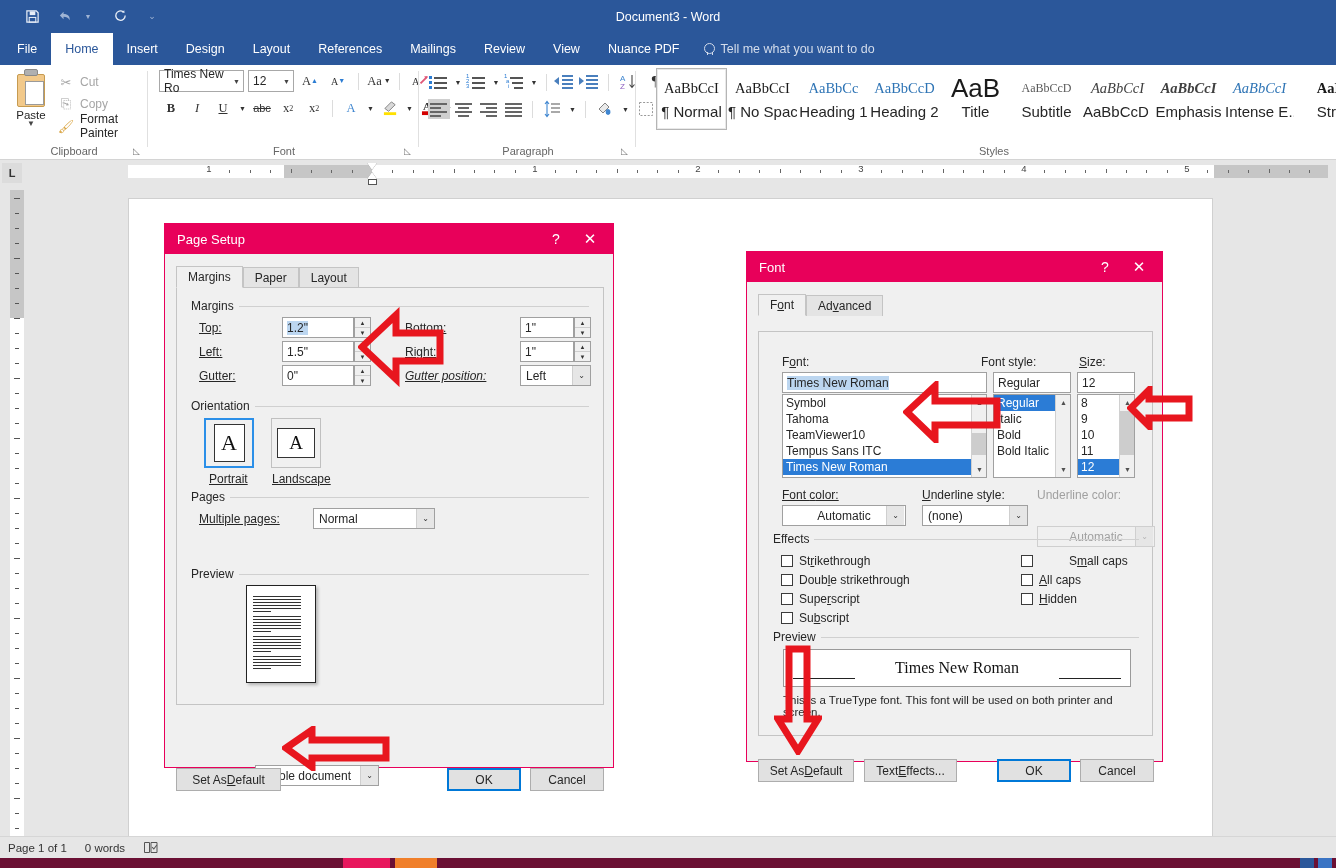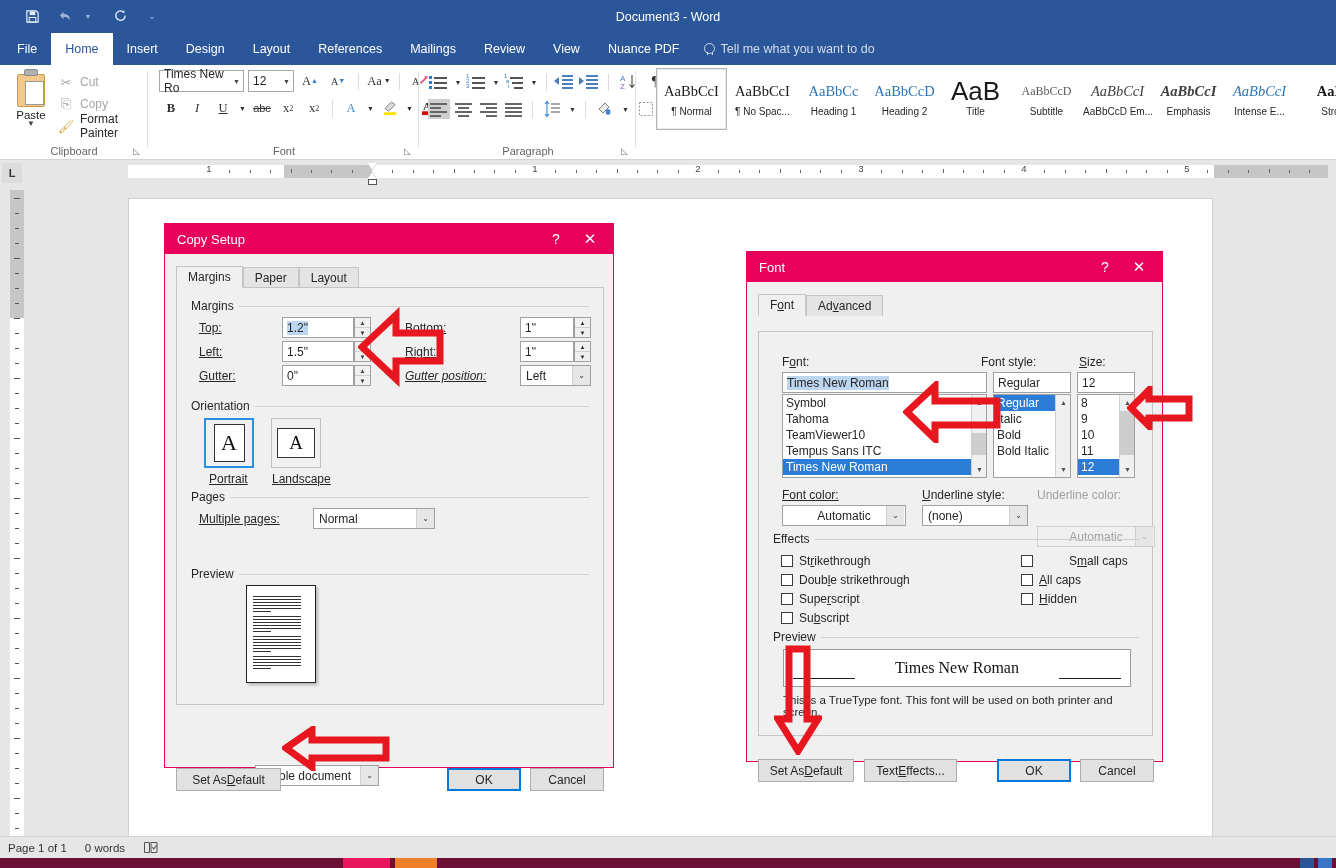--- a/index.html
+++ b/index.html
@@ -84,21 +84,21 @@
   .alignico.sel{ background:#cfcfcf; }
 
   
   .g-sty{ left:652px; width:684px; }
   .stylist{ position:absolute; left:4px; top:3px; display:flex; gap:0px; }
   .sbox{ width:71px; height:62px; border:1px solid transparent; text-align:center;
      display:flex; flex-direction:column; justify-content:center; background:#fff; }
   .sbox.sel{ border:1px solid #b5b5b5; background:#fff; box-shadow:inset 0 0 0 1px #e9e9e9; }
   .s-prev{ font-family:"Liberation Serif", serif; font-size:14.5px; line-height:18px; white-space:nowrap;
      overflow:hidden; }
-  .s-name{ font-size:10px; margin-top:6px; white-space:nowrap; overflow:hidden; }
+  .s-name{ font-size:15px; margin-top:6px; white-space:nowrap; overflow:hidden; }
 
   
   .hruler{ position:absolute; left:0; top:160px; width:1336px; height:26px; background:#e6e6e6; }
   .hr-corner{ position:absolute; left:2px; top:3px; width:20px; height:20px; background:#dcdcdc;
       display:flex; align-items:center; justify-content:center; font-size:11px; font-weight:bold; color:#333;}
   .hr-track{ position:absolute; left:128px; top:5px; height:13px; width:1200px; background:#fff; }
   .hr-margin{ position:absolute; top:5px; height:13px; background:#c6c6c6; }
   .hr-tick{ position:absolute; top:10px; width:1px; height:3px; background:#666; }
   .hr-num{ position:absolute; top:3px; font-size:9.5px; color:#444; transform:translateX(-50%); }
   .indent-top{ position:absolute; left:367px; top:3px; width:0; height:0;
@@ -479,20 +479,21 @@
         </div>
         <div class="sbox">
           <div class="s-prev" style="color: rgb(46, 116, 181); font-style: italic;">AaBbCcI</div>
           <div class="s-name">Intense E...</div>
         </div>
         <div class="sbox">
           <div class="s-prev" style="color: rgb(26, 26, 26); font-weight: bold;">AaB</div>
           <div class="s-name">Stro</div>
         </div>
       </div>
+    <div class="rglabel">Styles</div>
   </div>
 </div>
 
 <div class="hruler">
   <div class="hr-corner">L</div>
   <div class="hr-track"></div>
   <div class="hr-margin" style="left:284px;width:88px;"></div>
   <div class="hr-margin" style="left:1214px;width:114px;"></div>
   <div id="hr-marks">
       <div class="hr-tick" style="left: 229.375px;"></div>
@@ -621,21 +622,21 @@
 </div>
 <div class="taskbar">
   <div class="tb-a"></div>
   <div class="tb-b"></div>
   <div class="tb-c"></div>
   <div class="tb-d"></div>
 </div>
 
 <div class="dlg" style="left:164px; top:223px; width:450px; height:545px;">
   <div class="dlg-title">
-    <span>Copy Setup</span>
+    <span>Page Setup</span>
     <span class="sp"></span>
     <span class="dlg-hbtn">?</span>
     <span class="dlg-hbtn dlg-x">✕</span>
   </div>
   <div class="dlg-body" style="height:515px;">
     <div class="tabstrip" style="top:12px;" id="ps-tabs">
         <div class="dtab active">Margins</div>
         <div class="dtab">Paper</div>
         <div class="dtab">Layout</div>
       </div>

